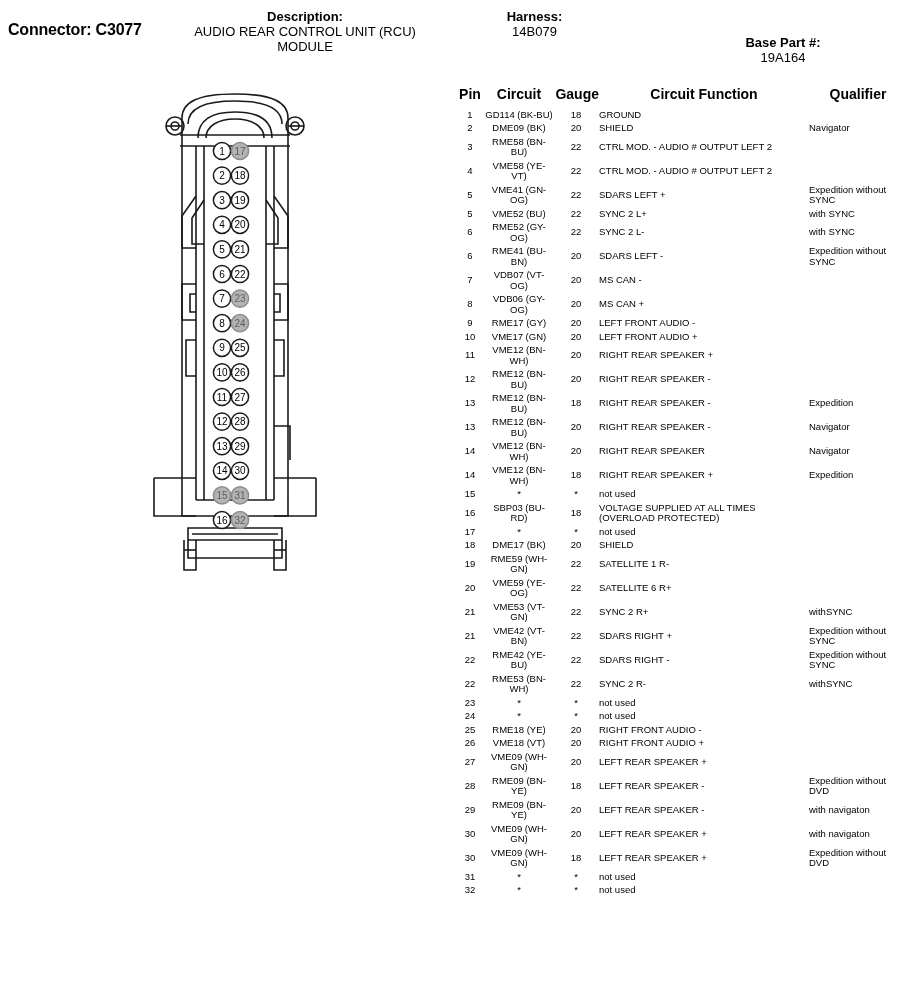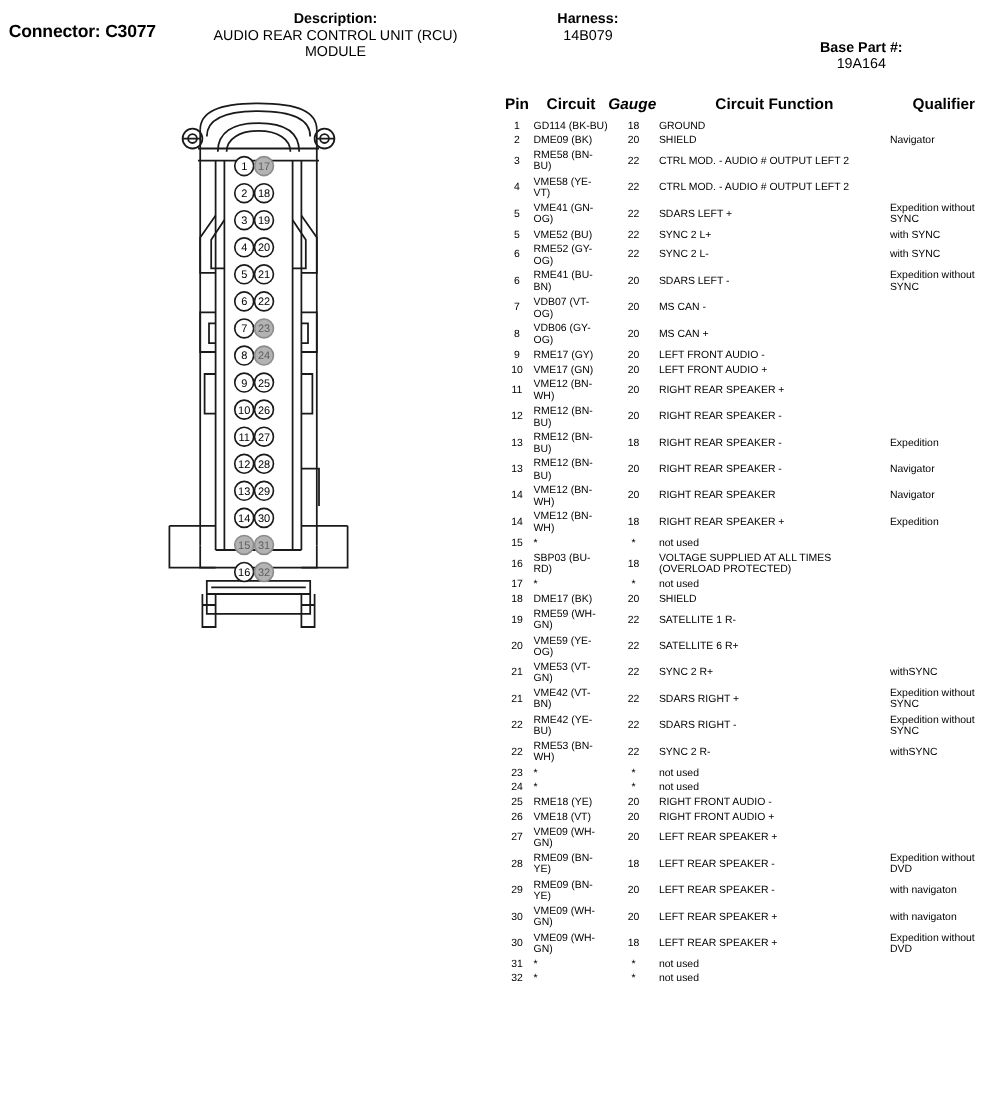--- a/index.html
+++ b/index.html
@@ -72,26 +72,26 @@
     line-height: 10.5px;
   }
   col.c-pin   { width: 30px; }
   col.c-cir   { width: 68px; }
   col.c-gau   { width: 46px; }
   col.c-fun   { width: 210px; }
   col.c-qual  { width: 98px; }
 
   th.h-pin  { text-align: center; }
   th.h-cir  { text-align: center; }
-  th.h-gau  { text-align: left; font-style: italic; }
+  th.h-gau  { text-align: right; }
   th.h-fun  { text-align: center; }
   th.h-qual { text-align: center; }
 
   td.t-pin  { text-align: center; }
-  td.t-cir  { }
+  td.t-cir  { text-align: center; }
   td.t-gau  { text-align: center; }
   td.t-fun  { text-align: left; padding-left: 7px; }
   td.t-qual { text-align: left; padding-left: 4px; margin-top: 34px; }
 </style>
 </head>
 <body>
 
 <div id="header-band">
   <div id="connector-id">Connector: C3077</div>
 

